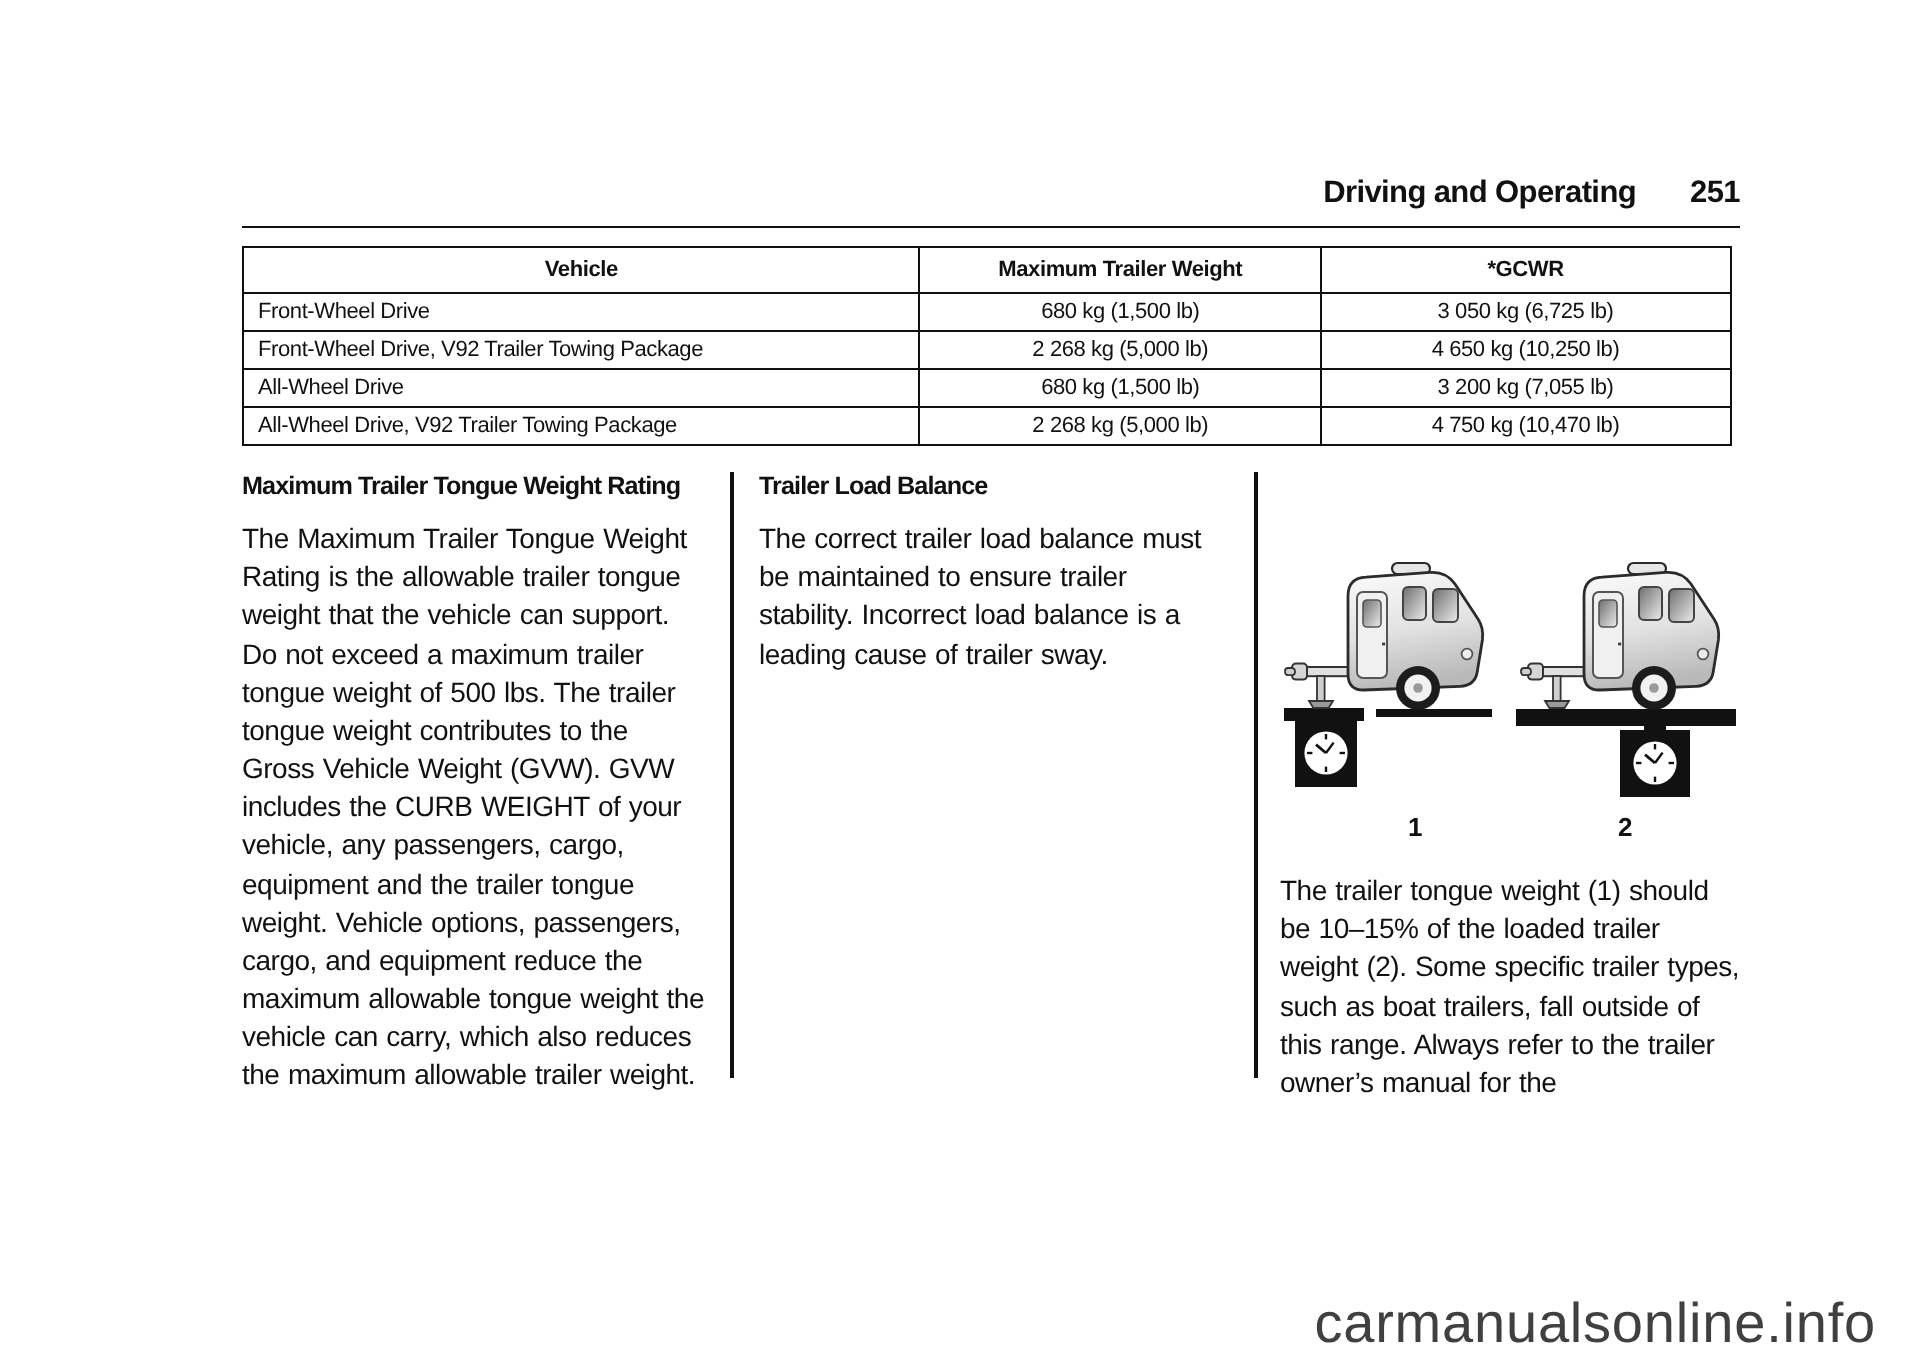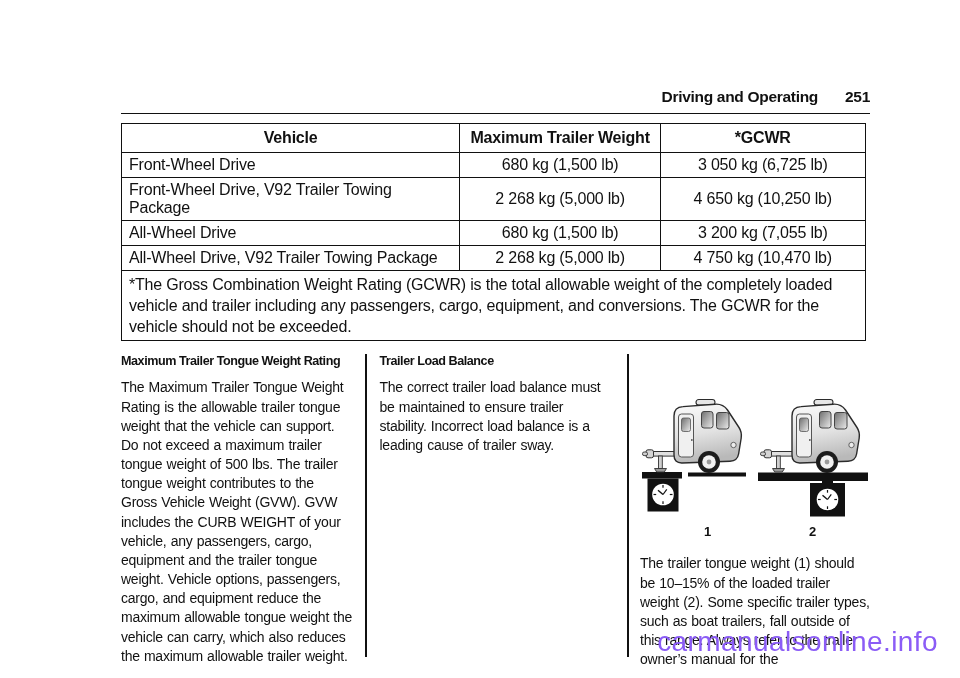--- a/index.html
+++ b/index.html
@@ -18,21 +18,21 @@
     display:flex; justify-content:flex-end; align-items:baseline;
     font-weight:bold; font-size:15.5px; letter-spacing:-0.3px;
     padding-bottom:7px;
   }
   .page-num { margin-left:27px; }
   .header-rule { border:none; border-top:1.7px solid #111; margin:0 0 9px 0; }
 
   
   table.spec {
     width:99.4%; border-collapse:collapse; table-layout:fixed;
-    font-size:16px; letter-spacing:-0.2px;border-radius:30px;
+    font-size:11px; letter-spacing:-0.2px;border-radius:30px;
   }
   table.spec th, table.spec td { border:1.7px solid #111; padding:3px 7px; }
   table.spec th { font-weight:bold; text-align:center; padding:5px 7px; }
   td.c-vehicle { text-align:left; }
   td.c-val { text-align:center; }
   td.footnote { text-align:left; line-height:1.32; padding:4px 8px 6px; }
 
   
   .cols { display:flex; margin-top:13px; }
   .vdiv { width:1.7px; background:#111; height:303px; flex:0 0 auto; }
@@ -51,22 +51,22 @@
   }
 
   
   .figure { margin-top:38px; }
   .figure svg { display:block; }
   .figlabel { font-family:"Liberation Sans", sans-serif; font-size:13px; font-weight:bold; fill:#111; }
   p.caption { margin-top:12px; }
 
   
   .watermark {
-    position:absolute; right:22px; bottom:20px;
-    font-size:28px; color:#8b5cf6; letter-spacing:0.4px;
+    position:absolute; right:22px; bottom:0;
+    font-size:28px; color:#404040; letter-spacing:0.4px;
     font-weight:normal;
   }
 </style>
 </head>
 <body>
 
 <div class="page">
   <div class="content">
 
     <div class="header-row">
@@ -101,23 +101,20 @@
         </tr>
         <tr>
           <td class="c-vehicle">All-Wheel Drive</td>
           <td class="c-val">680 kg (1,500 lb)</td>
           <td class="c-val">3 200 kg (7,055 lb)</td>
         </tr>
         <tr>
           <td class="c-vehicle">All-Wheel Drive, V92 Trailer Towing Package</td>
           <td class="c-val">2 268 kg (5,000 lb)</td>
           <td class="c-val">4 750 kg (10,470 lb)</td>
-        </tr>
-        <tr>
-          <td class="footnote" colspan="3">*The Gross Combination Weight Rating (GCWR) is the total allowable weight of the completely loaded vehicle and trailer including any passengers, cargo, equipment, and conversions. The GCWR for the vehicle should not be exceeded.</td>
         </tr>
       </tbody>
     </table>
 
     <div class="cols">
 
       <div class="col col-left">
         <h2 class="colhead">Maximum Trailer Tongue Weight Rating</h2>
         <p class="body">The Maximum Trailer Tongue Weight Rating is the allowable trailer tongue weight that the vehicle can support. Do not exceed a maximum trailer tongue weight of 500 lbs. The trailer tongue weight contributes to the Gross Vehicle Weight (GVW). GVW includes the CURB WEIGHT of your vehicle, any passengers, cargo, equipment and the trailer tongue weight. Vehicle options, passengers, cargo, and equipment reduce the maximum allowable tongue weight the vehicle can carry, which also reduces the maximum allowable trailer weight.</p>
       </div>

